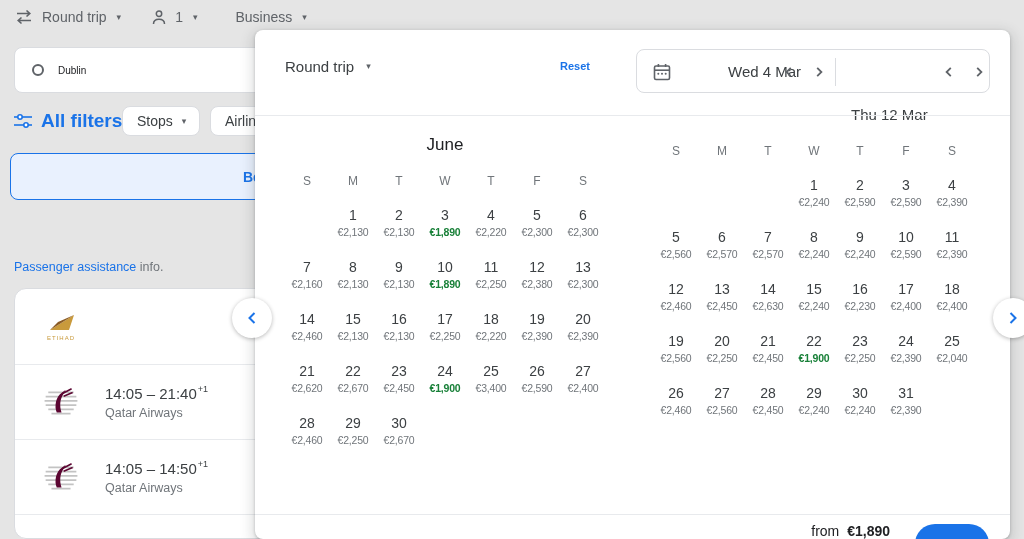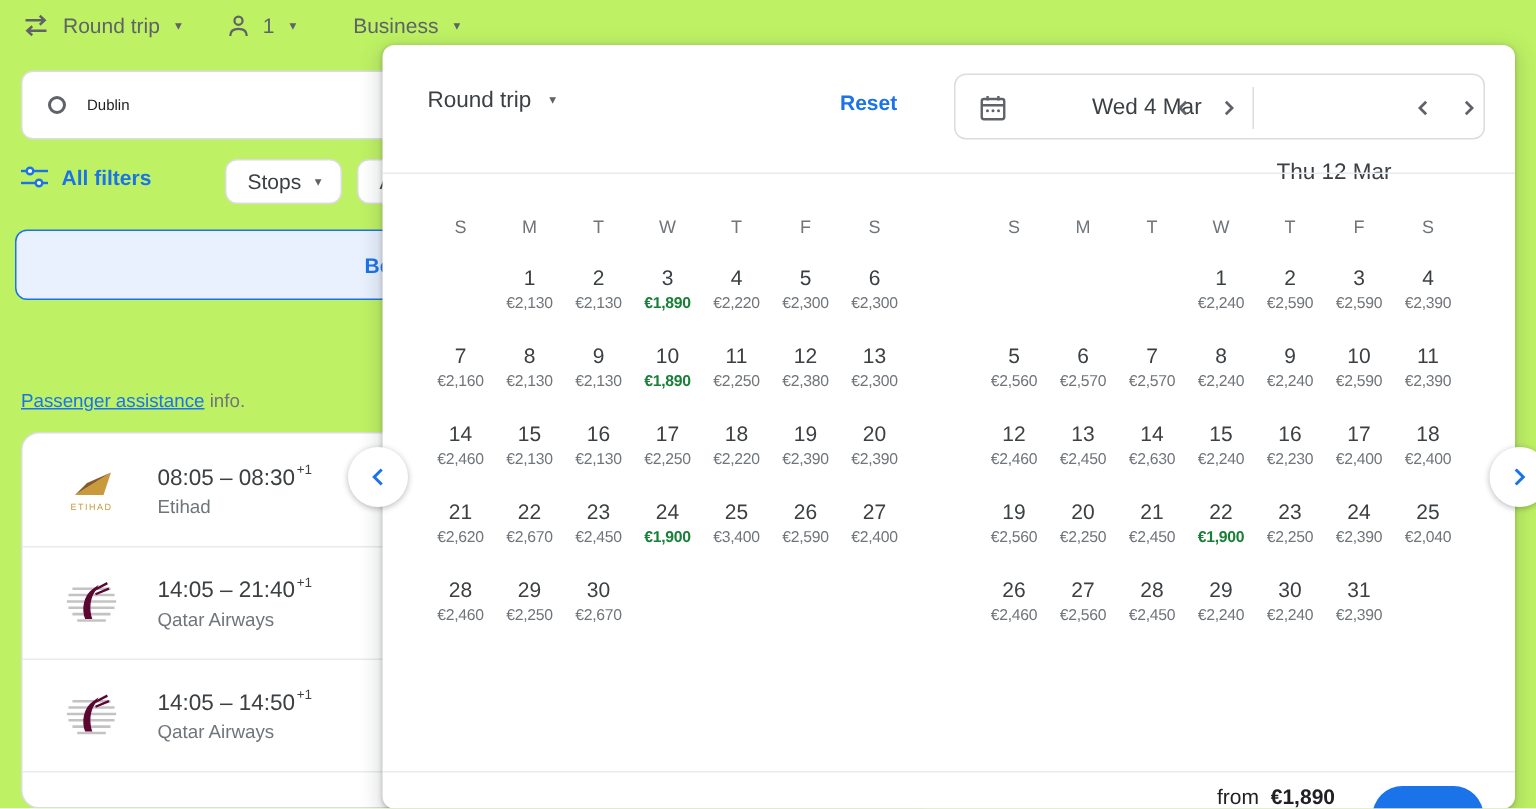--- a/index.html
+++ b/index.html
@@ -1,73 +1,73 @@
 <!DOCTYPE html>
 <html><head>
 <meta charset="utf-8">
 <style>
   * { margin:0; padding:0; box-sizing:border-box; }
   html,body { background:#fff; }
   .page {
     position:relative; width:1024px; height:539px; overflow:hidden;
-    background:#bef264; font-family:"Liberation Sans", sans-serif; color:#202124;
+    background:#e5e5e5; font-family:"Liberation Sans", sans-serif; color:#202124;
   }
   .caret { font-size:9px; color:#5f6368; line-height:1; }
   
   .topbar { position:absolute; left:14px; top:5px; height:24px; display:flex; align-items:center; }
   .topbar .lbl { font-size:14px; color:#5f6368; }
   .tb-item { display:flex; align-items:center; cursor:pointer; }
   .tb-item .lbl { margin-left:8px; }
   .tb-item .caret { margin-left:10px; }
   .tb-gap { width:30px; }
   
   .origin-box {
     position:absolute; left:14px; top:47px; width:590px; height:46px;
     border:1px solid #dadce0; border-radius:8px; display:flex; align-items:center;
     padding-left:17px; background:#fff;
   }
   .radio-ring { width:12px; height:12px; border:2px solid #5f6368; border-radius:50%; }
   .origin-box .val { margin-left:14px; font-size:10px; color:#202124; }
   
   .all-filters { position:absolute; left:14px; top:110px; display:flex; align-items:center; gap:9px;
-    color:#1a73e8; font-size:14px; font-weight:600; cursor:pointer; }
+    color:#1a73e8; font-size:19px; font-weight:600; cursor:pointer; }
   .chip { position:absolute; top:106px; height:30px; border:1px solid #dadce0; border-radius:8px;
     background:#fff; display:flex; align-items:center; padding:0 12px 0 14px; gap:9px;
-    font-size:14px; color:#3c4043; cursor:pointer;margin-left:28px; }
+    font-size:14px; color:#3c4043; cursor:pointer; }
   .chip.stops { left:122px; width:78px; }
   .chip.airlines { left:210px; width:92px; }
   
   .tab-box { position:absolute; left:10px; top:153px; width:620px; height:47px;
     border:1px solid #1a73e8; border-radius:8px; background:#e9f1fe; }
   .tab-box .tab-label { position:absolute; left:232px; top:15px; font-size:14px; font-weight:700; color:#1a73e8; }
   
   .sec-title { position:absolute; left:14px; top:214px; font-size:19px; font-weight:700; color:#202124; }
   .sec-sub { position:absolute; left:14px; top:242px; font-size:12.5px; color:#70757a; display:flex; align-items:center; gap:6px; }
   .sec-link { position:absolute; left:14px; top:260px; font-size:12.5px; color:#70757a; }
-  .sec-link a { color:#1a73e8; text-decoration:underline; cursor:pointer; }
+  .sec-link a { color:#1a73e8; cursor:pointer; }
   .flight-card { position:absolute; left:14px; top:288px; width:612px; height:251px;
     border:1px solid #dadce0; border-radius:12px; background:#fff; overflow:hidden; }
   .flight-row { height:75px; display:flex; align-items:center; padding-left:26px; gap:24px; cursor:pointer; }
   .flight-row + .flight-row { border-top:1px solid #e8eaed; }
   .flight-logo { width:40px; height:40px; display:flex; align-items:center; justify-content:center; flex:0 0 40px; }
   .flight-times { font-size:15px; font-weight:500; color:#3c4043; }
   .flight-times sup { font-size:9px; position:relative; top:-1px; margin-left:1px; }
   .flight-airline { font-size:12.5px; color:#70757a; margin-top:4px; }
   
   .nav-btn { position:absolute; width:40px; height:40px; border-radius:50%; background:#fff;
     box-shadow:0 1px 4px rgba(0,0,0,.28); display:flex; align-items:center; justify-content:center;
     cursor:pointer; z-index:10; border:none; }
   .nav-btn.prev { left:232px; top:298px; }
   .nav-btn.next { left:993px; top:298px; }
   
   .overlay { position:absolute; left:255px; top:30px; width:755px; height:509px; background:#fff;
     border-radius:8px; box-shadow:0 1px 3px rgba(60,64,67,.3), 0 4px 12px 4px rgba(60,64,67,.15); z-index:5; }
   .ov-trip { position:absolute; left:30px; top:28px; display:flex; align-items:center; gap:12px;
     font-size:15px; color:#3c4043; cursor:pointer; }
-  .ov-reset { position:absolute; left:305px; top:30px; font-size:14px; font-weight:700; color:#1a73e8;
+  .ov-reset { position:absolute; left:305px; top:30px; font-size:11px; font-weight:700; color:#1a73e8;
     background:none; border:none; cursor:pointer; font-family:inherit; }
   .date-box { position:absolute; left:381px; top:19px; width:354px; height:44px;
     border:1px solid #dadce0; border-radius:8px; background:#fff; }
   .date-box .cal-ic { position:absolute; left:16px; top:13px; }
   .date-field { position:absolute; top:13px; font-size:15px; color:#3c4043; cursor:pointer; }
   .date-field.depart { left:46px;margin-left:45px; }
   .date-field.return { left:214px;margin-top:43px; }
   .date-arrow { position:absolute; top:16px; width:12px; height:12px; cursor:pointer; }
   .vdiv { position:absolute; left:198px; top:8px; width:1px; height:28px; background:#dadce0; }
   .ov-divider { position:absolute; left:0; top:85px; width:755px; height:1px; background:#e8eaed; }
@@ -152,24 +152,20 @@
 
   <div class="flight-card">
     <div id="flights">
         <div class="flight-row">
           <div class="flight-logo">
             <svg width="36" height="32" viewBox="0 0 36 32">
               <path d="M7 19 L31 4 L26 19 Z" fill="#c99a3c"></path>
               <path d="M7 19 L31 4 L15 11 Z" fill="#8a5a24"></path>
               <text x="18" y="29" font-size="6" fill="#c99a3c" text-anchor="middle" letter-spacing="1" font-family="Liberation Sans, sans-serif">ETIHAD</text>
             </svg>
-          </div>
-          <div class="flight-info">
-            <div class="flight-times">08:05 – 08:30<sup>+1</sup></div>
-            <div class="flight-airline">Etihad</div>
           </div>
         </div>
         <div class="flight-row">
           <div class="flight-logo">
             <svg width="36" height="36" viewBox="0 0 34 34">
               <g stroke="#c3c3c3" stroke-width="1.6">
                 <line x1="5" y1="8" x2="29" y2="8"></line>
                 <line x1="2.5" y1="12" x2="31.5" y2="12"></line>
                 <line x1="1.5" y1="16" x2="32.5" y2="16"></line>
                 <line x1="2.5" y1="20" x2="31.5" y2="20"></line>
@@ -253,20 +249,21 @@
         </svg>
       <svg class="date-arrow" style="left:336px" viewBox="0 0 10 10">
           <path d="M3.5 1.5 L7 5 L3.5 8.5" fill="none" stroke="#5f6368" stroke-width="1.5"></path>
         </svg>
     </div>
 
     <div class="ov-divider"></div>
 
     <div class="months" id="months">
         <div class="month">
+          <div class="month-title">June</div>
           <div class="weekday-row">
             <span class="weekday">S</span>
             <span class="weekday">M</span>
             <span class="weekday">T</span>
             <span class="weekday">W</span>
             <span class="weekday">T</span>
             <span class="weekday">F</span>
             <span class="weekday">S</span>
           </div>
           <div class="day-grid">

